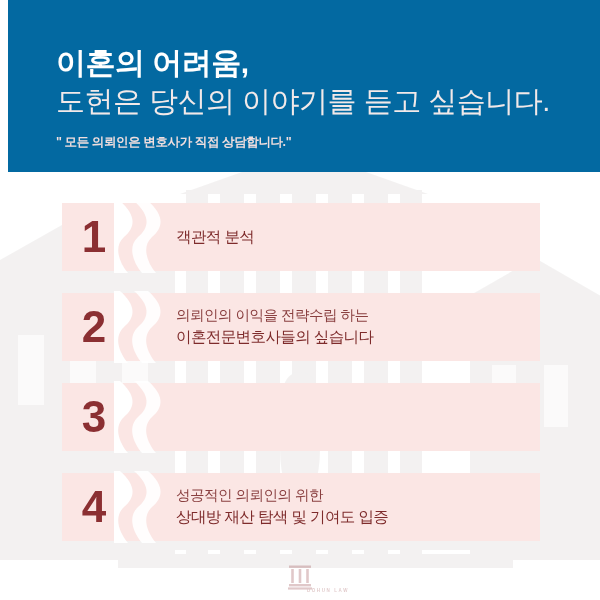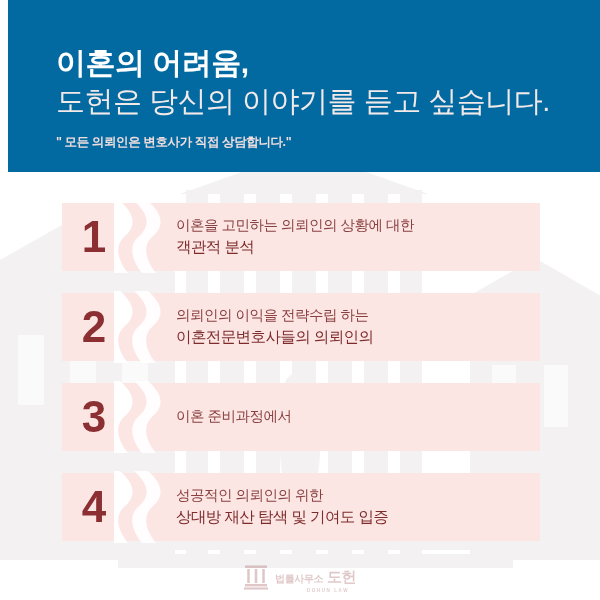--- a/index.html
+++ b/index.html
@@ -237,45 +237,43 @@
 
   <div class="rows">
 
     <div class="row" data-index="0">
       <div class="row-number">1</div>
       <svg class="chevrons" viewBox="0 0 58 72" preserveAspectRatio="none">
         <path d="M6,0 C22,14 22,26 10,36 C0,45 4,60 14,72 L0,72 L0,0 Z" fill="#ffffff"></path>
         <path d="M34,0 C50,14 50,26 38,36 C28,45 32,60 42,72 L28,72 C18,60 14,45 24,36 C36,26 36,14 20,0 Z" fill="#ffffff" opacity="0.92"></path>
       </svg>
       <div class="row-text">
-        <span class="line-top">이혼을 고민하는 의뢰인의 상황에 대한</span>
         <span class="line-bottom">객관적 분석</span>
       </div>
     </div>
 
     <div class="row" data-index="1">
       <div class="row-number">2</div>
       <svg class="chevrons" viewBox="0 0 58 72" preserveAspectRatio="none">
         <path d="M6,0 C22,14 22,26 10,36 C0,45 4,60 14,72 L0,72 L0,0 Z" fill="#ffffff"></path>
         <path d="M34,0 C50,14 50,26 38,36 C28,45 32,60 42,72 L28,72 C18,60 14,45 24,36 C36,26 36,14 20,0 Z" fill="#ffffff" opacity="0.92"></path>
       </svg>
       <div class="row-text">
         <span class="line-top">의뢰인의 이익을 전략수립 하는</span>
-        <span class="line-bottom">이혼전문변호사들의 의뢰인의</span>
+        <span class="line-bottom">이혼전문변호사들의 싶습니다</span>
       </div>
     </div>
 
     <div class="row" data-index="2">
       <div class="row-number">3</div>
       <svg class="chevrons" viewBox="0 0 58 72" preserveAspectRatio="none">
         <path d="M6,0 C22,14 22,26 10,36 C0,45 4,60 14,72 L0,72 L0,0 Z" fill="#ffffff"></path>
         <path d="M34,0 C50,14 50,26 38,36 C28,45 32,60 42,72 L28,72 C18,60 14,45 24,36 C36,26 36,14 20,0 Z" fill="#ffffff" opacity="0.92"></path>
       </svg>
       <div class="row-text">
-        <span class="line-top">이혼 준비과정에서</span>
       </div>
     </div>
 
     <div class="row" data-index="3">
       <div class="row-number">4</div>
       <svg class="chevrons" viewBox="0 0 58 72" preserveAspectRatio="none">
         <path d="M6,0 C22,14 22,26 10,36 C0,45 4,60 14,72 L0,72 L0,0 Z" fill="#ffffff"></path>
         <path d="M34,0 C50,14 50,26 38,36 C28,45 32,60 42,72 L28,72 C18,60 14,45 24,36 C36,26 36,14 20,0 Z" fill="#ffffff" opacity="0.92"></path>
       </svg>
       <div class="row-text">
@@ -290,20 +288,16 @@
     <svg class="logo-mark" viewBox="0 0 24 26">
       <g fill="#8b2f32">
         <rect x="1" y="1.5" width="22" height="2.4"></rect>
         <rect x="3.2" y="5" width="2.6" height="14"></rect>
         <rect x="10.7" y="5" width="2.6" height="14"></rect>
         <rect x="18.2" y="5" width="2.6" height="14"></rect>
         <rect x="1" y="20" width="22" height="2.4"></rect>
         <rect x="0" y="23.4" width="24" height="2.2"></rect>
       </g>
     </svg>
-    <div class="logo-text">
-      <span class="logo-office">법률사무소</span>
-      <span class="logo-name">도헌</span>
-    </div>
     <span class="logo-roman">DOHUN LAW</span>
   </div>
 
 </div>
 
 </body></html>

